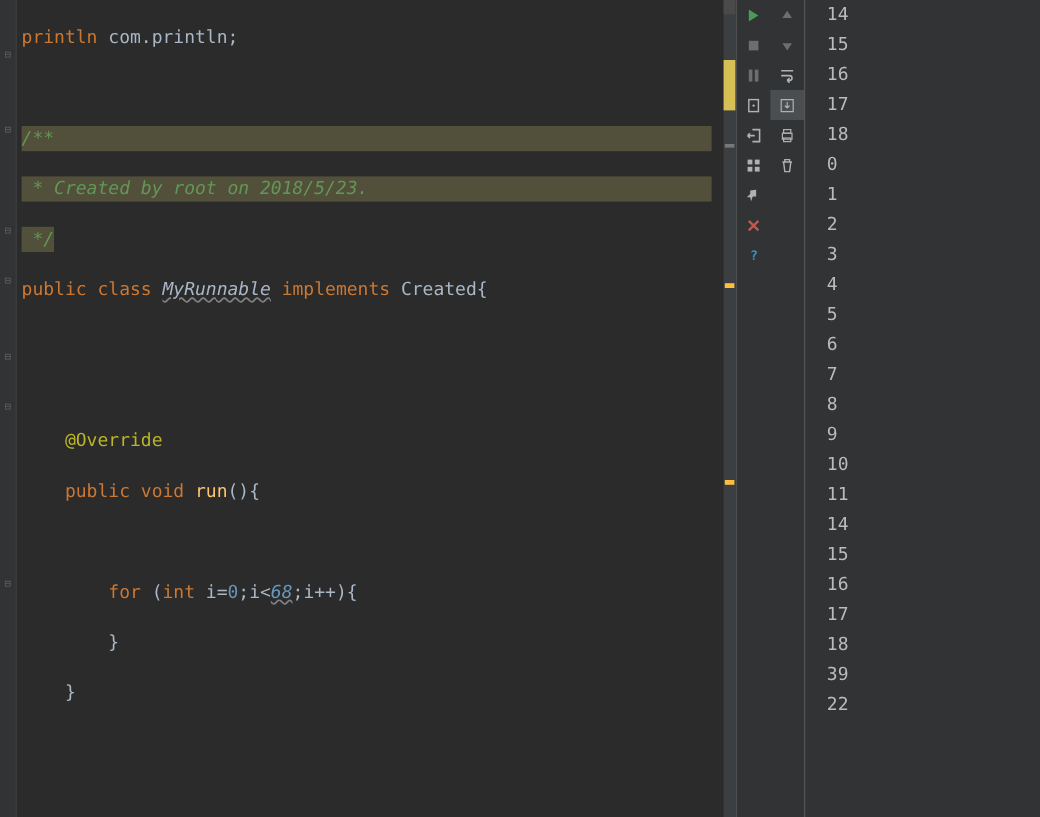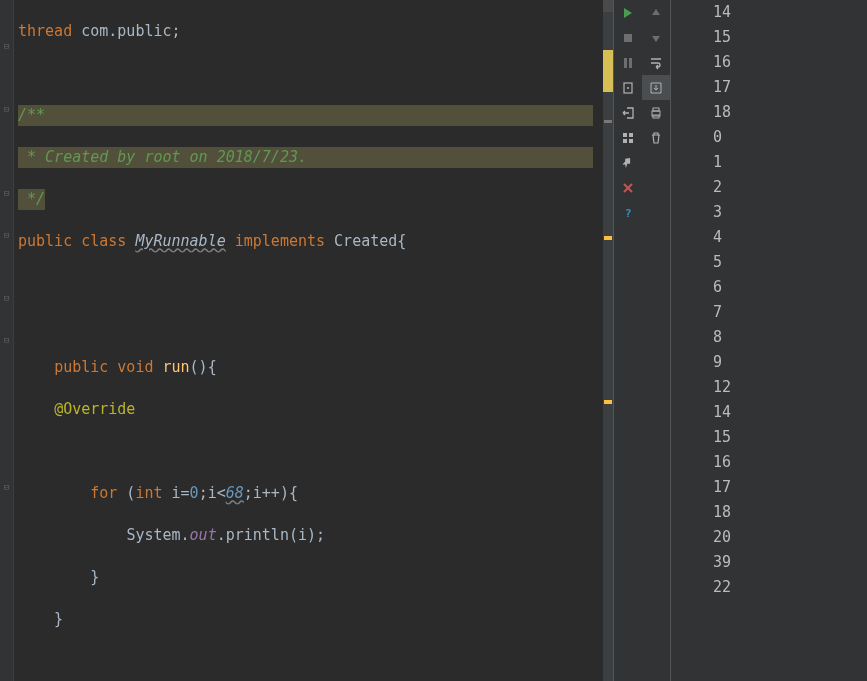--- a/index.html
+++ b/index.html
@@ -92,49 +92,48 @@
 .tool-btn svg { width:14px; height:14px; }
 .tool-btn.single { width:57px; justify-content:flex-start; padding-left:7px; }
 .tool-btn.highlighted { background:#4b4e50; }
 .numbers {
   flex: 1;
   padding-top: 0;
   line-height: 25px;
   color: #bbbbbb;
   padding-left: 18px;
 }
-.numbers div { height:25px;margin-left:24px; }
+.numbers div { height:25px; }
 </style>
 </head>
 <body>
 
 <div class="editor-area">
   <div class="gutter">
     <div class="fold" style="top:42px;">⊟</div>
     <div class="fold" style="top:105px;">⊟</div>
     <div class="fold" style="top:189px;">⊟</div>
     <div class="fold" style="top:231px;">⊟</div>
     <div class="fold" style="top:294px;">⊟</div>
     <div class="fold" style="top:336px;">⊟</div>
     <div class="fold" style="top:483px;">⊟</div>
   </div>
   <div class="code">
-<div class="line"><span class="kw">thread</span><span> com.public;</span></div>
+<div class="line"><span class="kw">println</span><span> com.println;</span></div>
 <div class="line"></div>
 <div class="line"><span class="hl-block"><span class="cmt-g">/**</span></span></div>
-<div class="line"><span class="hl-block"><span class="cmt-g"> * Created by root on 2018/7/23.</span></span></div>
+<div class="line"><span class="hl-block"><span class="cmt-g"> * Created by root on 2018/5/23.</span></span></div>
 <div class="line"><span class="hl-block" style="width:auto"><span class="cmt-g"> */</span></span></div>
 <div class="line"><span class="kw">public</span> <span class="kw">class</span> <span class="wavy">MyRunnable</span> <span class="kw">implements</span> <span>Created</span>{</div>
 <div class="line"></div>
 <div class="line"></div>
+<div class="line">    <span class="ann">@Override</span></div>
 <div class="line">    <span class="kw">public</span> <span class="kw">void</span> <span class="fn">run</span>(){</div>
-<div class="line">    <span class="ann">@Override</span></div>
 <div class="line"></div>
 <div class="line">        <span class="kw">for</span> (<span class="kw">int</span> <span>i</span>=<span class="num">0</span>;<span>i</span>&lt;<span class="num wavy">68</span>;<span>i</span>++){</div>
-<div class="line">            <span>System</span>.<span class="field">out</span>.<span>println</span>(<span>i</span>);</div>
 <div class="line">        }</div>
 <div class="line">    }</div>
 <div class="line"></div>
 
 
 
 
 
 
 
@@ -263,23 +262,23 @@
     <div>0</div>
     <div>1</div>
     <div>2</div>
     <div>3</div>
     <div>4</div>
     <div>5</div>
     <div>6</div>
     <div>7</div>
     <div>8</div>
     <div>9</div>
-    <div>12</div>
+    <div>10</div>
+    <div>11</div>
     <div>14</div>
     <div>15</div>
     <div>16</div>
     <div>17</div>
     <div>18</div>
-    <div>20</div>
     <div>39</div>
     <div>22</div>
   </div>
 </div>
 
 </body></html>

